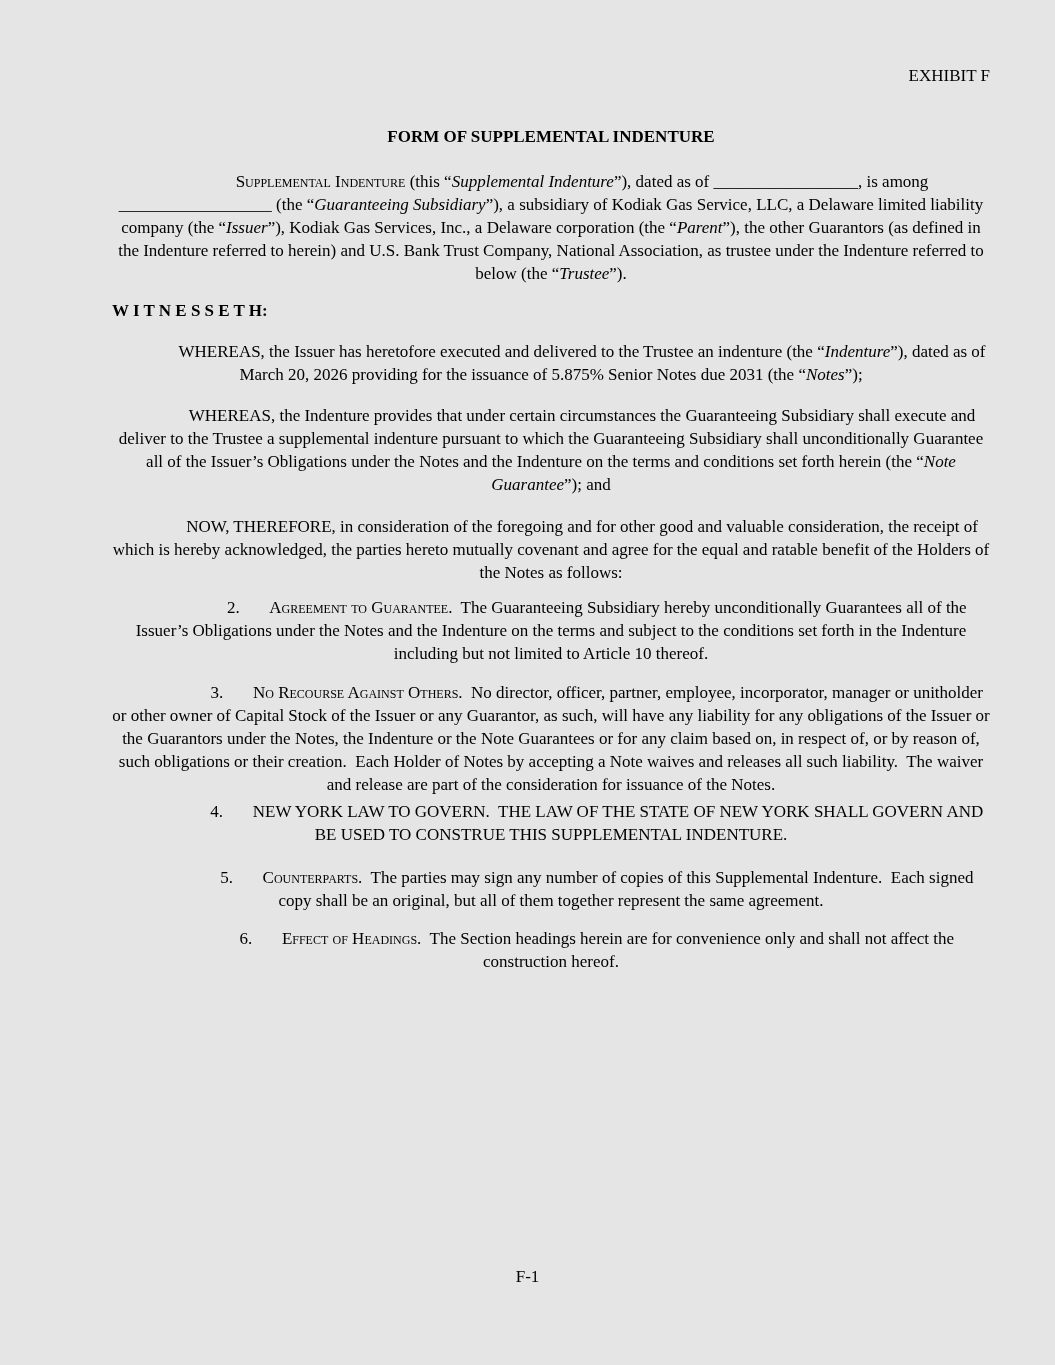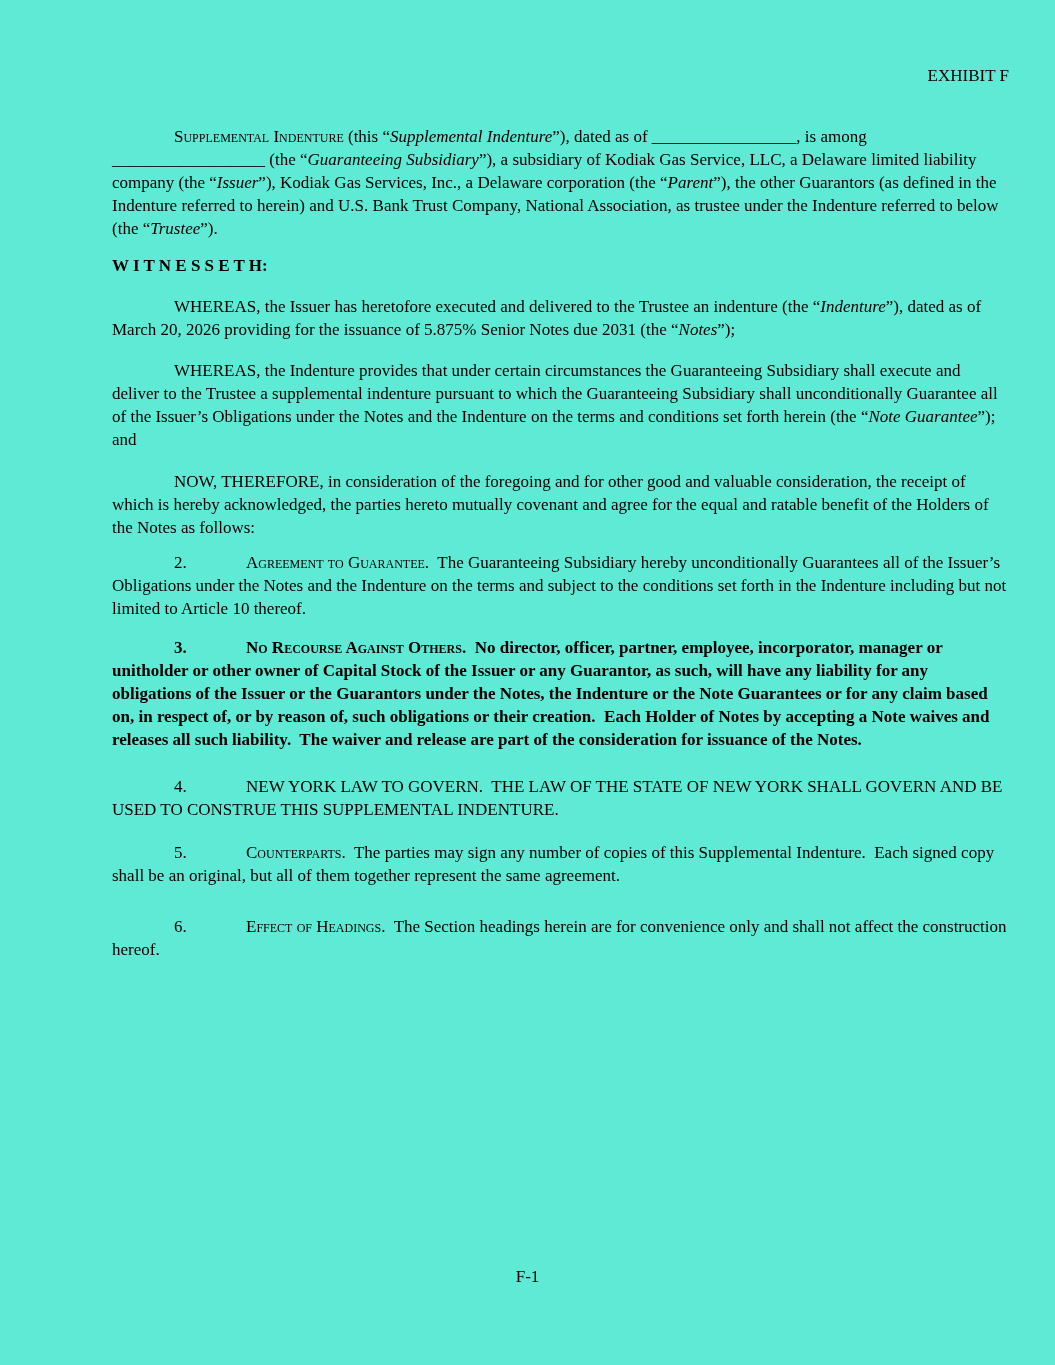--- a/index.html
+++ b/index.html
@@ -1,62 +1,63 @@
 <!DOCTYPE html>
 <html><head>
 <meta charset="utf-8">
 <style>
   html, body { margin: 0; padding: 0; background: #ffffff; }
   .page {
     position: relative;
     width: 1055px;
     height: 1365px;
     margin: 0 auto;
-    background: #5eead4;
+    background: #e5e5e5;
     color: #000000;
     font-family: "Liberation Serif", "DejaVu Serif", serif;
     font-size: 17px;
     line-height: 23px;
-    padding: 64px 46px 0 112px;
+    padding: 64px 65px 0 112px;
     box-sizing: border-box;
     overflow: hidden;
   }
   .exhibit { text-align: right; }
   .doc-title { text-align: center; font-weight: bold; margin-top: 38px; }
-  .para { margin: 0; text-indent: 62px; white-space: pre-wrap; }
+  .para { margin: 0; text-indent: 62px; white-space: pre-wrap; text-align: center; }
   .p-intro     { margin-top: 22px; }
   .witnesseth  { text-align: left; font-weight: bold; margin-top: 14px; white-space: pre-wrap; }
   .p-whereas1  { margin-top: 18px; }
   .p-whereas2  { margin-top: 18px; }
   .p-whereas3  { margin-top: 18px; }
   .p-now       { margin-top: 19px; }
   .p-item1 { margin-top: 16px; }
   .p-item2 { margin-top: 12px; }
-  .p-item3 { margin-top: 16px; font-weight: bold; }
-  .p-item4 { margin-top: 24px; }
+  .p-item3 { margin-top: 16px; }
+  .p-item4 { margin-top: 4px; }
   .p-item5 { margin-top: 20px; }
-  .p-item6 { margin-top: 28px; }
+  .p-item6 { margin-top: 15px; }
   .num { display: inline-block; width: 72px; text-indent: 0; }
   .it { font-style: italic; }
   .sc { font-variant-caps: small-caps; }
   .footer {
     position: absolute;
     left: 0; right: 0;
     bottom: 77px;
     text-align: center;
   }
 </style>
 </head>
 <body>
 
 <div class="page">
 
   <div class="exhibit">EXHIBIT F</div>
 
   <div class="doc-title">
+    <div>FORM OF SUPPLEMENTAL INDENTURE</div>
   </div>
 
   <p class="para p-intro"><span class="sc">Supplemental Indenture</span><span> (this “</span><span class="it">Supplemental Indenture</span><span>”), dated as of _________________, is among __________________ (the “</span><span class="it">Guaranteeing Subsidiary</span><span>”), a subsidiary of Kodiak Gas Service, LLC, a Delaware limited liability company (the “</span><span class="it">Issuer</span><span>”), Kodiak Gas Services, Inc., a Delaware corporation (the “</span><span class="it">Parent</span><span>”), the other Guarantors (as defined in the Indenture referred to herein) and U.S. Bank Trust Company, National Association, as trustee under the Indenture referred to below (the “</span><span class="it">Trustee</span><span>”).</span></p>
 
   <div class="witnesseth">W I T N E S S E T H:</div>
 
   <p class="para p-whereas1"><span>WHEREAS, the Issuer has heretofore executed and delivered to the Trustee an indenture (the “</span><span class="it">Indenture</span><span>”), dated as of March 20, 2026 providing for the issuance of 5.875% Senior Notes due 2031 (the “</span><span class="it">Notes</span><span>”);</span></p>
   <p class="para p-whereas2"><span>WHEREAS, the Indenture provides that under certain circumstances the Guaranteeing Subsidiary shall execute and deliver to the Trustee a supplemental indenture pursuant to which the Guaranteeing Subsidiary shall unconditionally Guarantee all of the Issuer’s Obligations under the Notes and the Indenture on the terms and conditions set forth herein (the “</span><span class="it">Note Guarantee</span><span>”); and</span></p>
   <p class="para p-now"><span>NOW, THEREFORE, in consideration of the foregoing and for other good and valuable consideration, the receipt of which is hereby acknowledged, the parties hereto mutually covenant and agree for the equal and ratable benefit of the Holders of the Notes as follows:</span></p>
 

